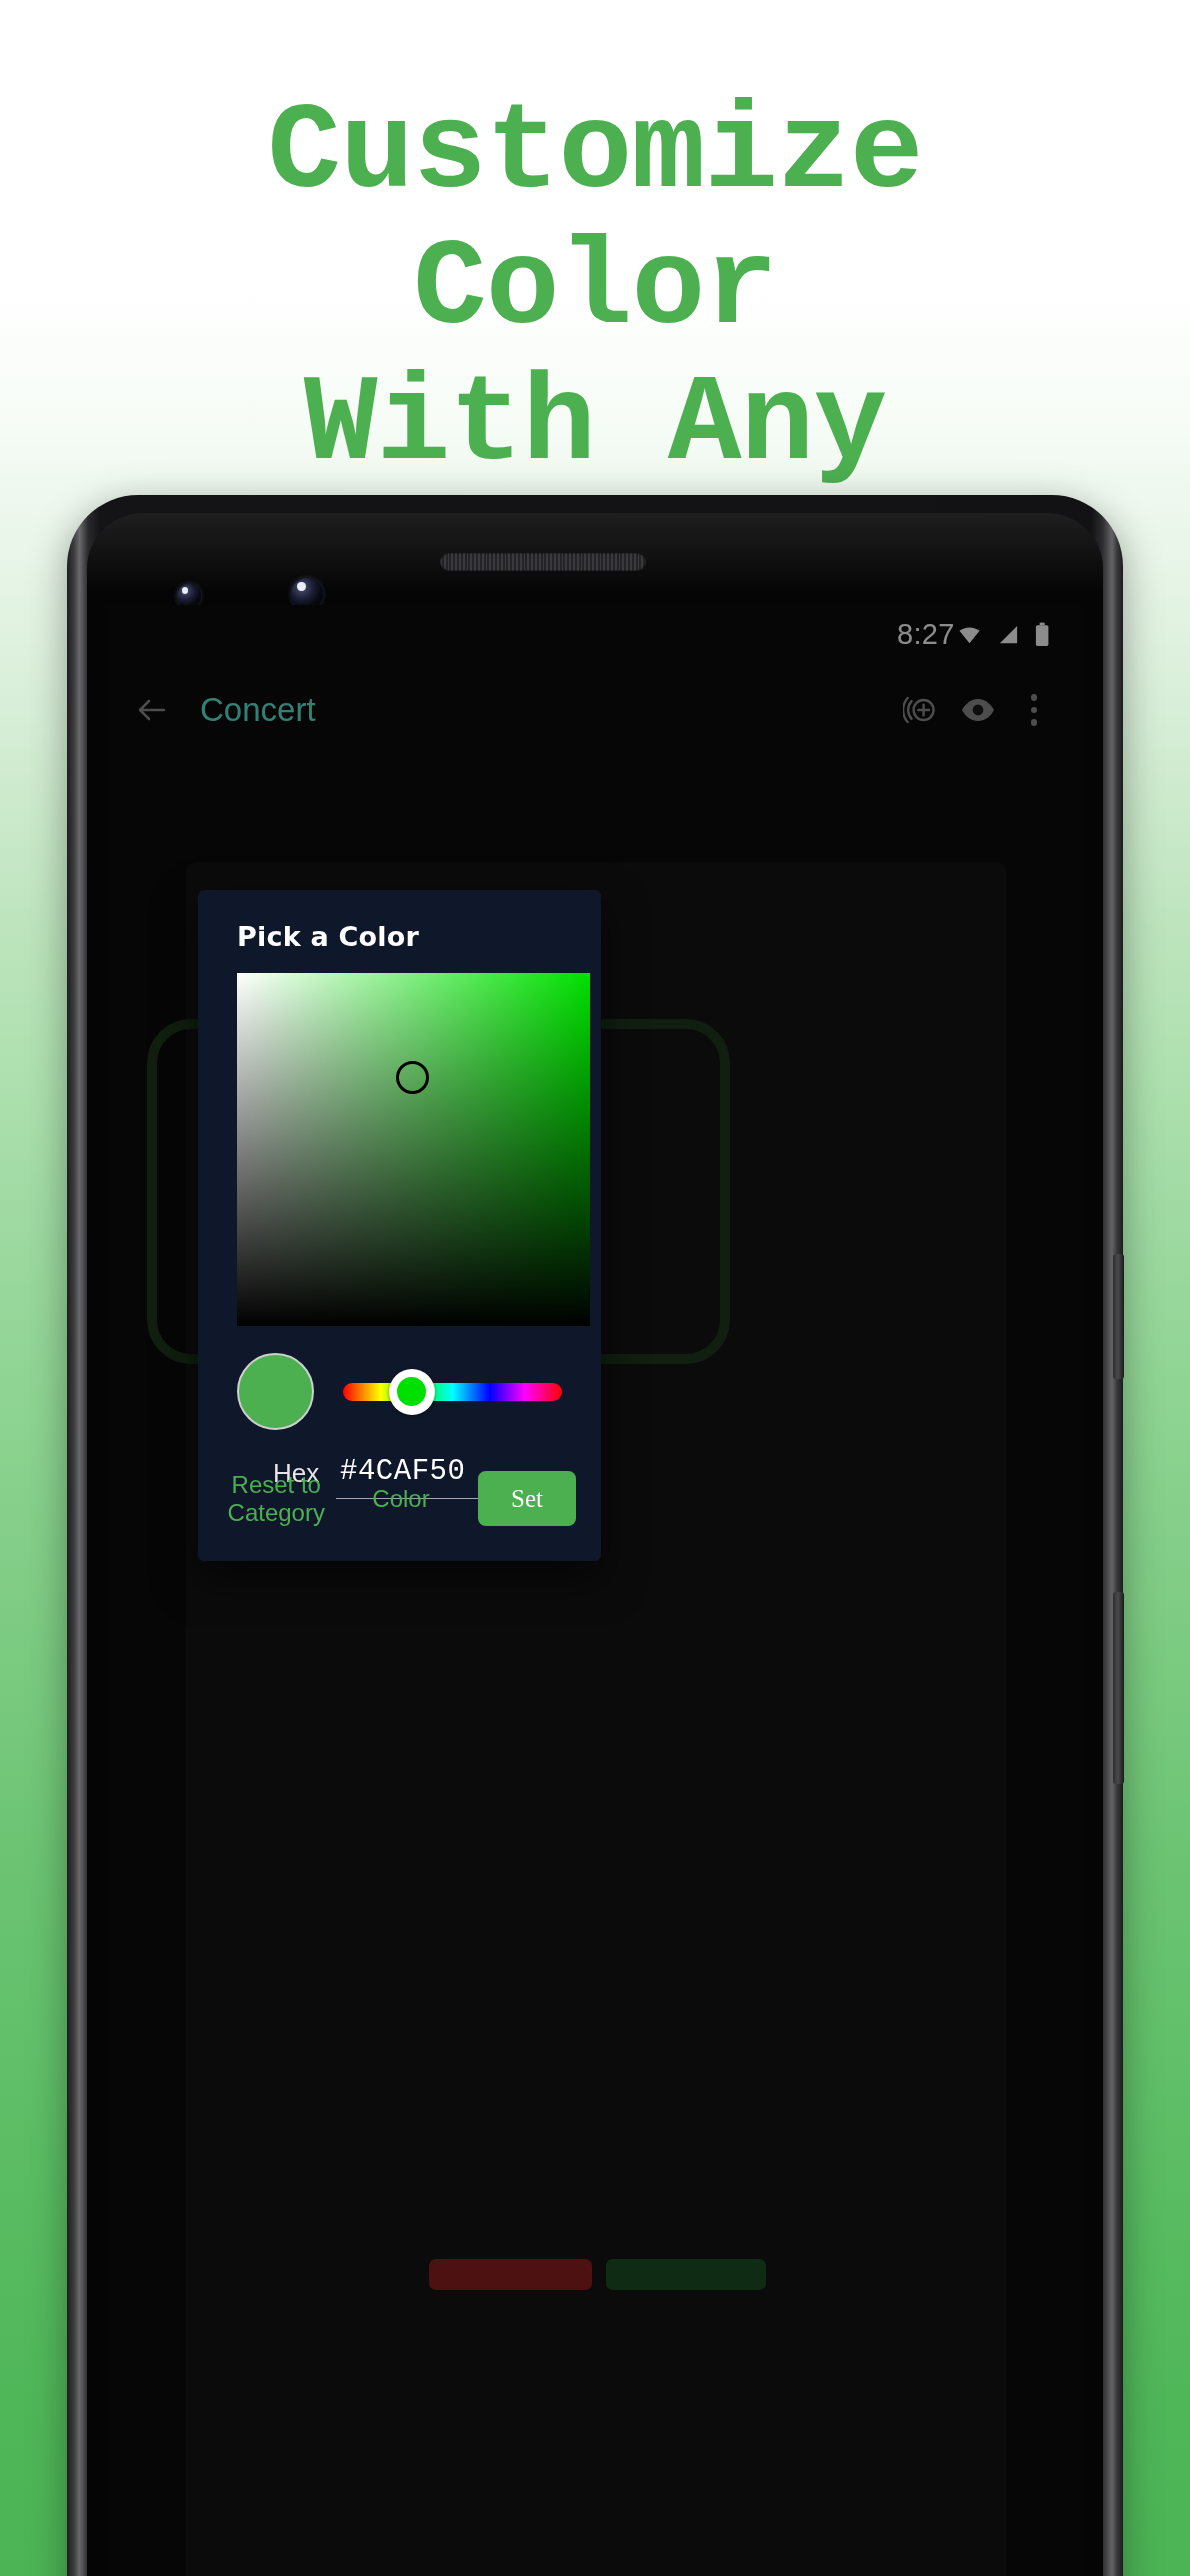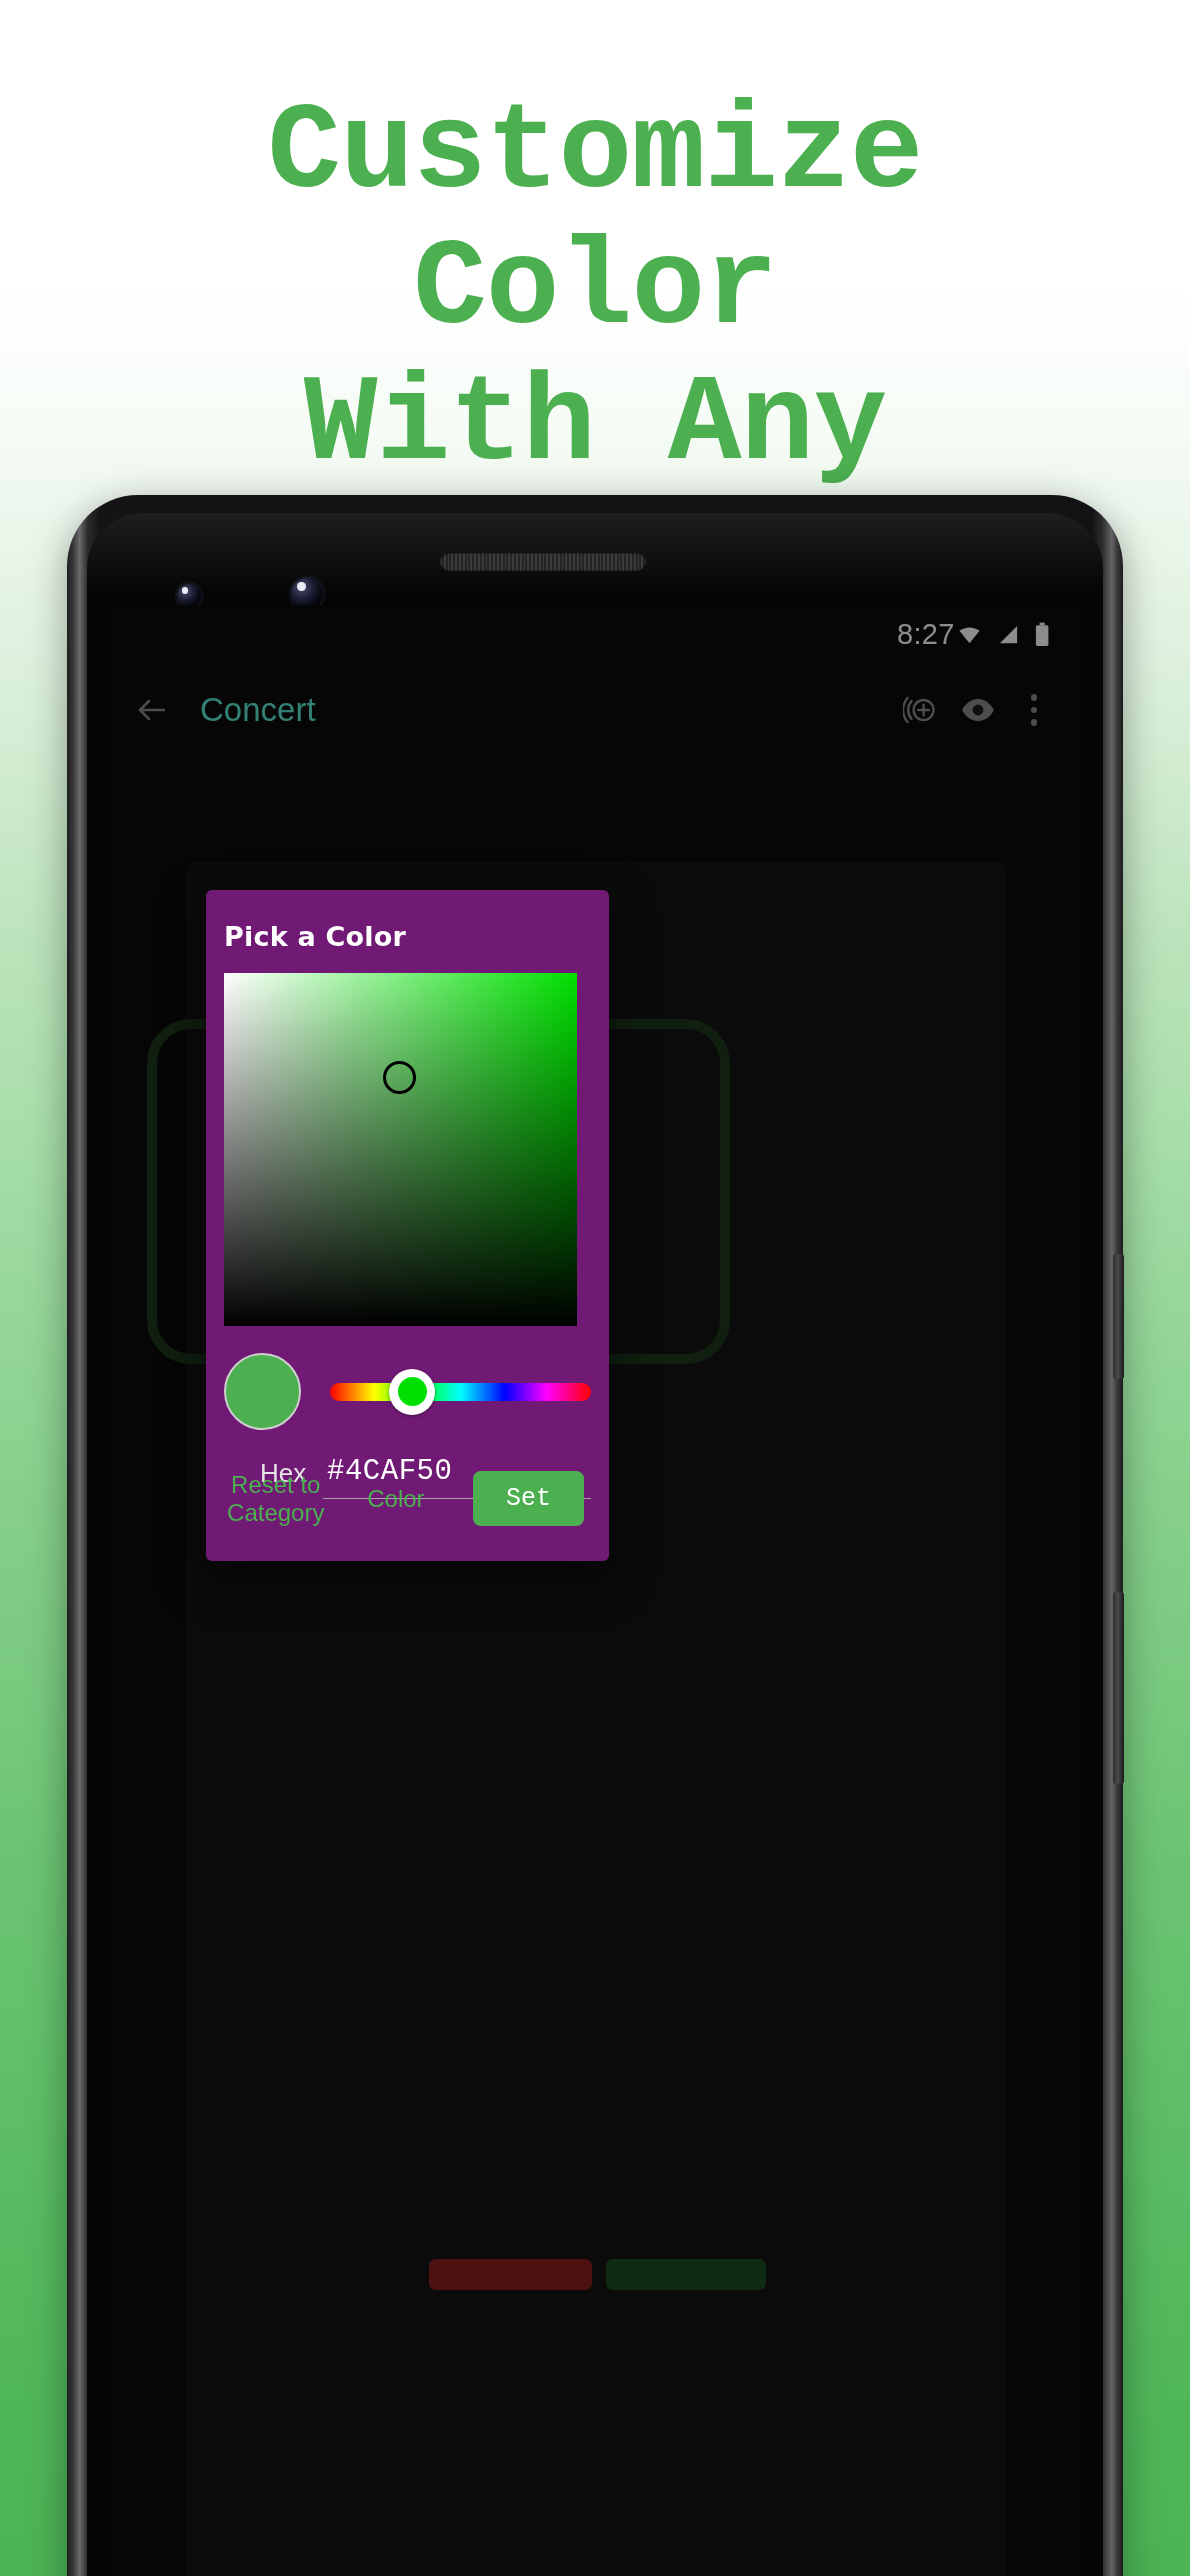--- a/index.html
+++ b/index.html
@@ -197,26 +197,26 @@
   .bg-btn.green { left: 499px; width: 160px; background: #1d4f23; }
 
   .scrim {
     position: absolute; inset: 0;
     background: rgba(0,0,0,0.45);
   }
 
   
   .dialog {
     position: absolute;
-    left: 99px; top: 285px;
+    left: 91px; top: 285px;
     width: 403px; height: 671px;
-    background: #701a75;
+    background: #0f172a;
     border-radius: 5.8px;
     box-shadow: 0 17px 44px rgba(0,0,0,0.6);
-    padding: 0 18px;
+    padding: 0 39px;
     color: #ffffff;
   }
   .dialog-title {
     font-family: "DejaVu Sans", sans-serif;
     font-size: 27px;
     font-weight: 600;
     padding-top: 31px;
     letter-spacing: 0.2px;
   }
 
@@ -329,21 +329,21 @@
   }
   .txt-btn.reset { margin-right: auto; padding-left: 0; }
   .filled-btn {
     margin-left: 19px;
     background: #4caf50;
     color: #ffffff;
     font-size: 25px;
     border: none;
     border-radius: 7.7px;
     padding: 13.4px 33px;
-    font-family: Liberation Mono, monospace;
+    font-family: Liberation Serif, serif;
     cursor: pointer;
   }
 </style>
 </head>
 <body>
 
 <div class="headline">
   <span class="ln">Customize</span>
   <span class="ln">Color</span>
   <span class="ln">With Any</span>

